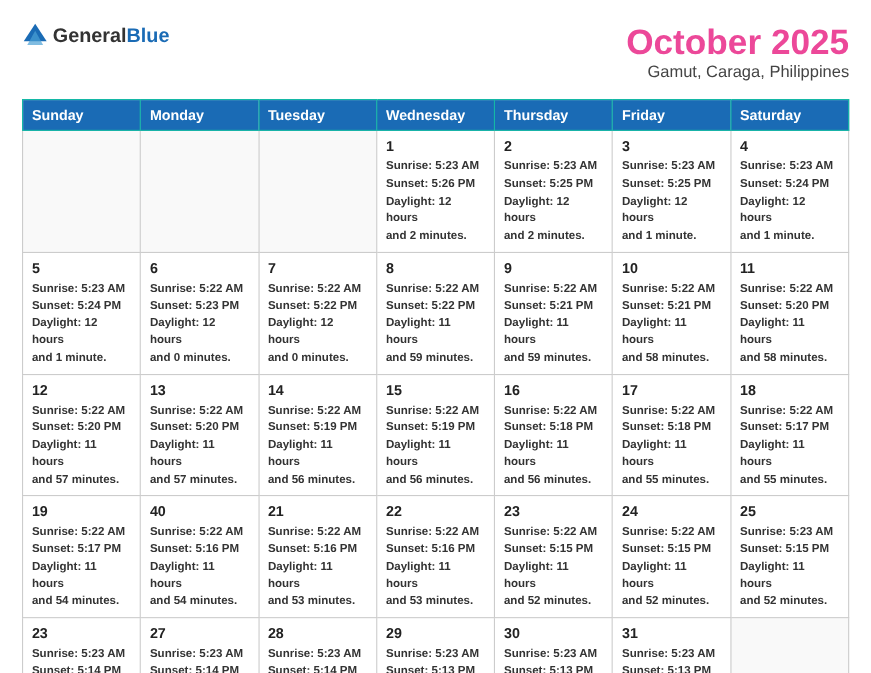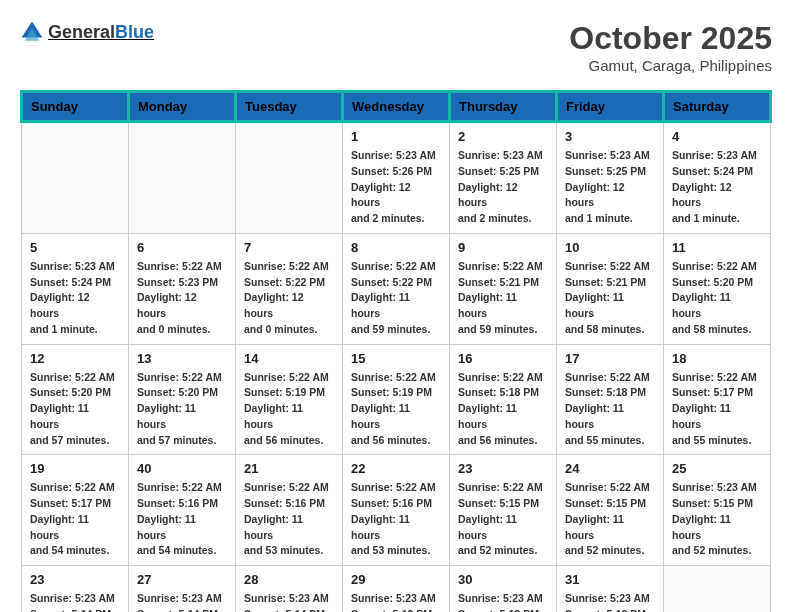--- a/index.html
+++ b/index.html
@@ -13,51 +13,50 @@
     .header {
       display: flex;
       justify-content: space-between;
       align-items: flex-start;
       margin-bottom: 16px;
     }
     .logo {
       display: flex;
       align-items: center;
       gap: 4px;
-      text-decoration: underline;
     }
     .logo-icon {
       width: 24px;
       height: 24px;
     }
     .title-block {
       text-align: right;
     }
     .month-title {
       font-size: 32px;
       font-weight: bold;
-      color: #404040;
+      color: #ec4899;
     }
     .location-title {
       font-size: 15px;
       color: #444;
     }
     .calendar {
       width: 100%;
       border-collapse: collapse;
       table-layout: fixed;
     }
     .calendar th {
       background-color: #1a6bb5;
-      color: #000000;
+      color: #ffffff;
       text-align: left;
       padding: 6px 8px;
       font-size: 13px;
       font-weight: bold;
-      border: 3px solid #14b8a6;
+      border: 1px solid #14b8a6;
     }
     .calendar td {
       vertical-align: top;
       padding: 6px 8px;
       border: 1px solid #ccc;
       font-size: 11px;
       color: #333;
       background: #fff;
       min-height: 80px;
       height: 90px;

